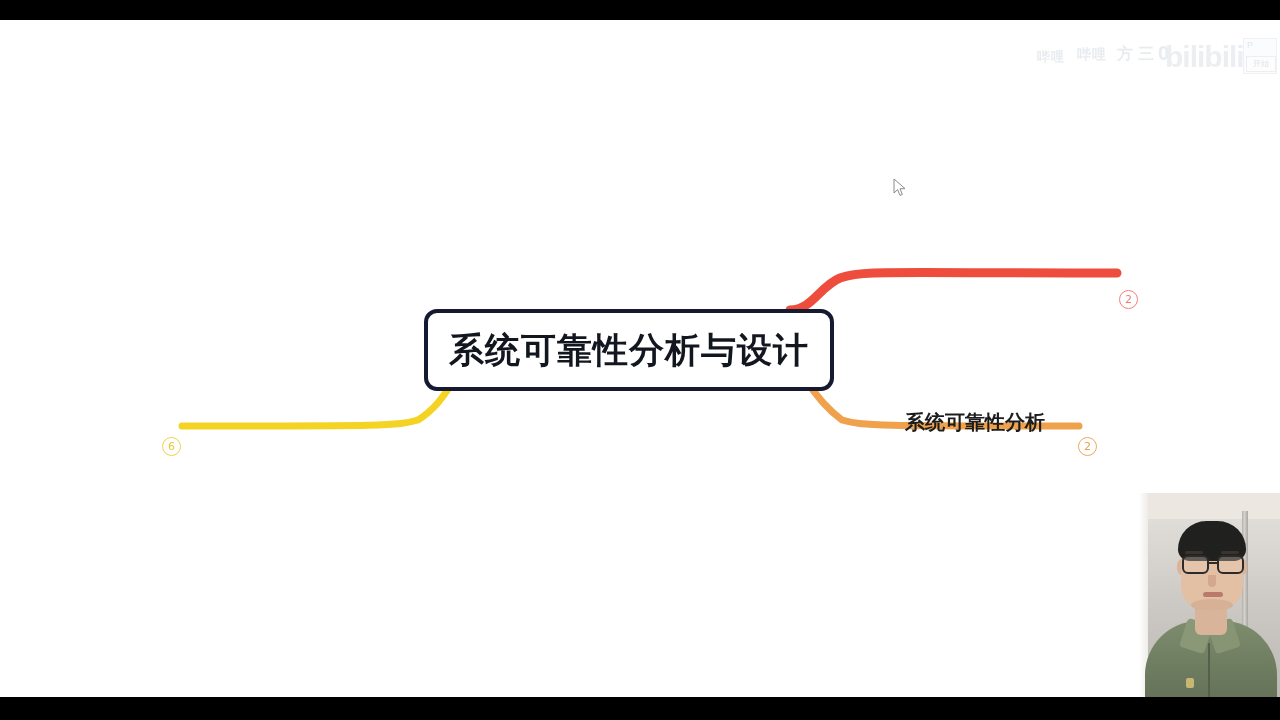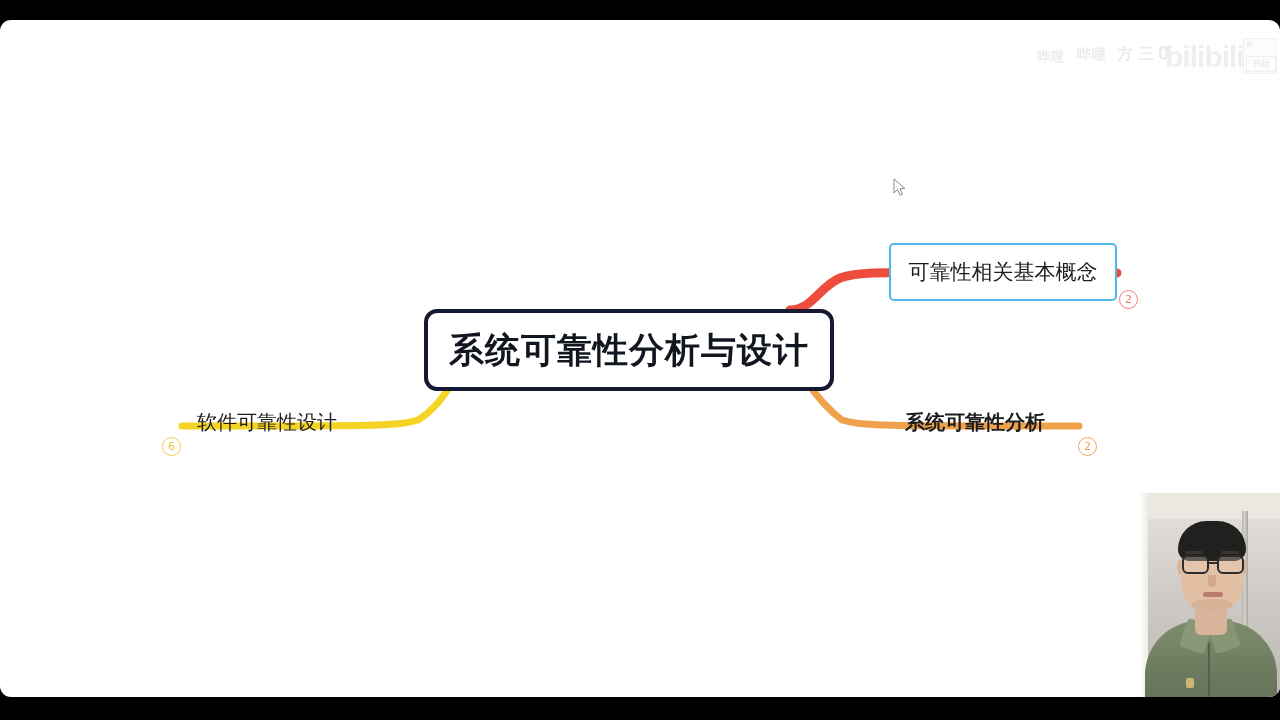--- a/index.html
+++ b/index.html
@@ -38,21 +38,20 @@
     z-index: 40;
   }
 
   
   .canvas {
     position: absolute;
     left: 0; top: 20px;
     width: 1280px; height: 677px;
     background: #ffffff;
     overflow: hidden;
-    border-radius: 11px;
   }
 
   
   .watermark {
     position: absolute;
     left: 1025px; top: 14px;
     width: 250px; height: 50px;
     z-index: 5;
     pointer-events: none;
   }
@@ -379,25 +378,21 @@
 
       <path d="M 798,352 C 812,366 820,384 842,400 C 862,406 880,406 1079,406" fill="none" stroke="#f0a14b" stroke-width="7" stroke-linecap="round"></path>
 
       <path d="M 460,352 C 448,368 440,386 418,400 C 398,406 382,406 182,406" fill="none" stroke="#f4d322" stroke-width="7" stroke-linecap="round"></path>
     </svg>
 
     <div class="node-center">
       <span class="node-center-label">系统可靠性分析与设计</span>
     </div>
 
-    <div class="node-topright">
-      <span class="node-topright-label">可靠性相关基本概念</span>
-    </div>
-
-    <span class="branch-label label-left">软件可靠性设计</span>
+
     <span class="branch-label label-right">系统可靠性分析</span>
 
     <span class="badge badge-red">2</span>
     <span class="badge badge-yellow">6</span>
     <span class="badge badge-orange">2</span>
 
     <svg class="cursor" width="14" height="20" viewBox="0 0 14 20">
       <path d="M1,1 L1,15 L4.6,11.6 L7,17.4 L9.4,16.4 L7,10.8 L12,10.6 Z" fill="#ffffff" stroke="#8a8a8a" stroke-width="1"></path>
     </svg>
 

